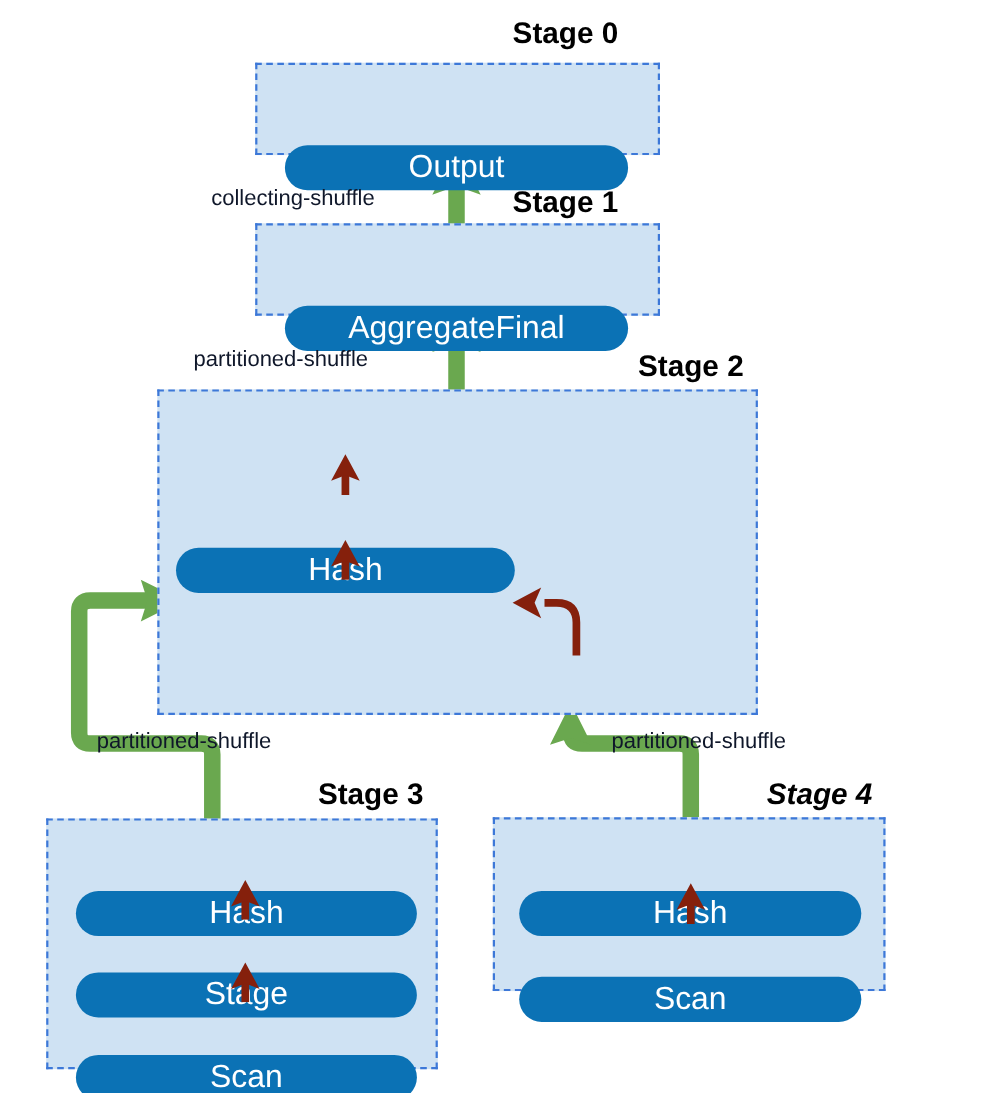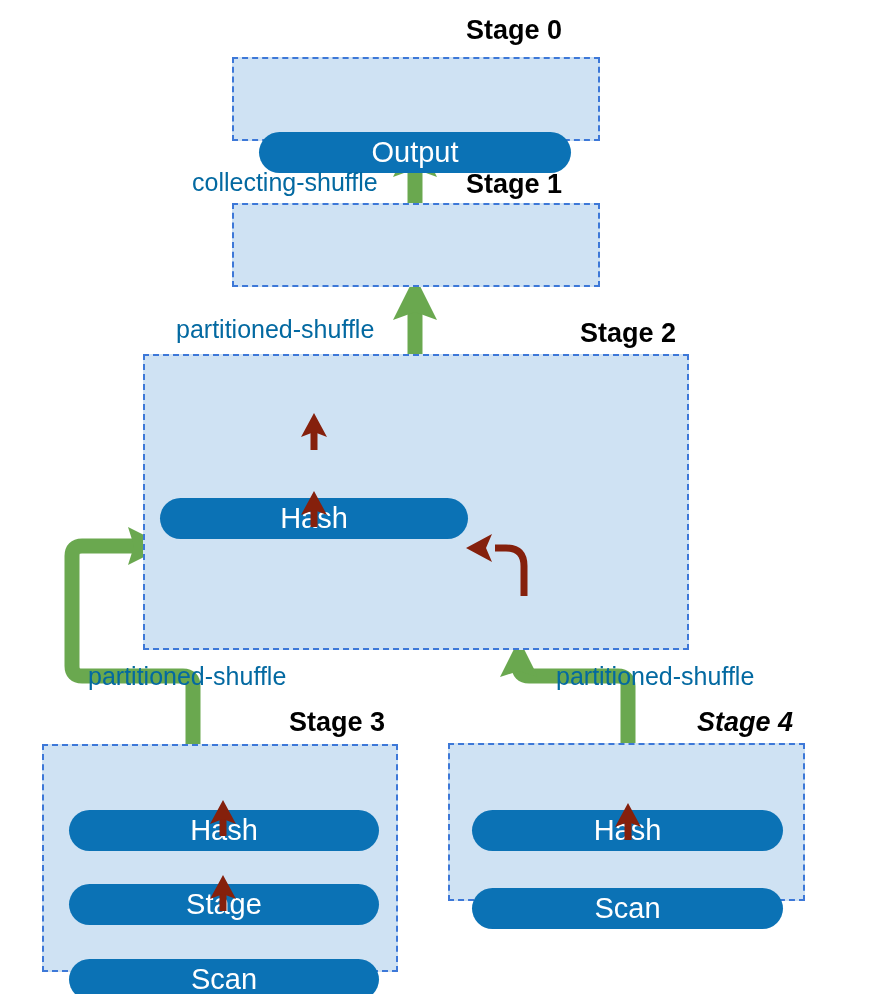--- a/index.html
+++ b/index.html
@@ -41,22 +41,22 @@
     display: flex;
     align-items: center;
     justify-content: center;
     box-sizing: border-box;
     line-height: 1;
     letter-spacing: 0px;
   }
   .edge-label {
     position: absolute;
     font-family: "Liberation Sans", sans-serif;
-    font-size: 25px;
-    color: #0369a1;
+    font-size: 20px;
+    color: #0f172a;
     white-space: nowrap;
     line-height: 1;
   }
   .svg-layer {
     position: absolute;
     left: 0;
     top: 0;
     width: 896px;
     height: 994px;
     pointer-events: none;
@@ -87,20 +87,21 @@
     <path d="M 415 205 L 415 160" fill="none" stroke="#6aa84f" stroke-width="15" stroke-linecap="butt"></path>
     <path d="M 415 133 L 393 177 L 415 169 L 437 177 Z" fill="#6aa84f"></path>
   </svg>
 
   <div class="stage-box" style="left:232px; top:57px; width:368px; height:84px;"></div>
   <div class="stage-label" style="left:466px; top:17px;">Stage 0</div>
   <div class="op-pill" style="left:259px; top:84px; width:312px; height:41px;">Output</div>
 
   <div class="stage-box" style="left:232px; top:203px; width:368px; height:84px;"></div>
   <div class="stage-label" style="left:466px; top:171px;">Stage 1</div>
+  <div class="op-pill" style="left:259px; top:230px; width:312px; height:41px;">AggregateFinal</div>
 
   <div class="stage-box" style="left:143px; top:354px; width:546px; height:296px;"></div>
   <div class="stage-label" style="left:580px; top:320px;">Stage 2</div>
 
   <div class="op-pill" style="left:160px; top:450px; width:308px; height:41px;">Hash</div>
 
   <div class="stage-box" style="left:42px; top:744px; width:356px; height:228px;"></div>
   <div class="stage-label" style="left:289px; top:709px;">Stage 3</div>
 
   <div class="op-pill" style="left:69px; top:762px; width:310px; height:41px;">Hash</div>

